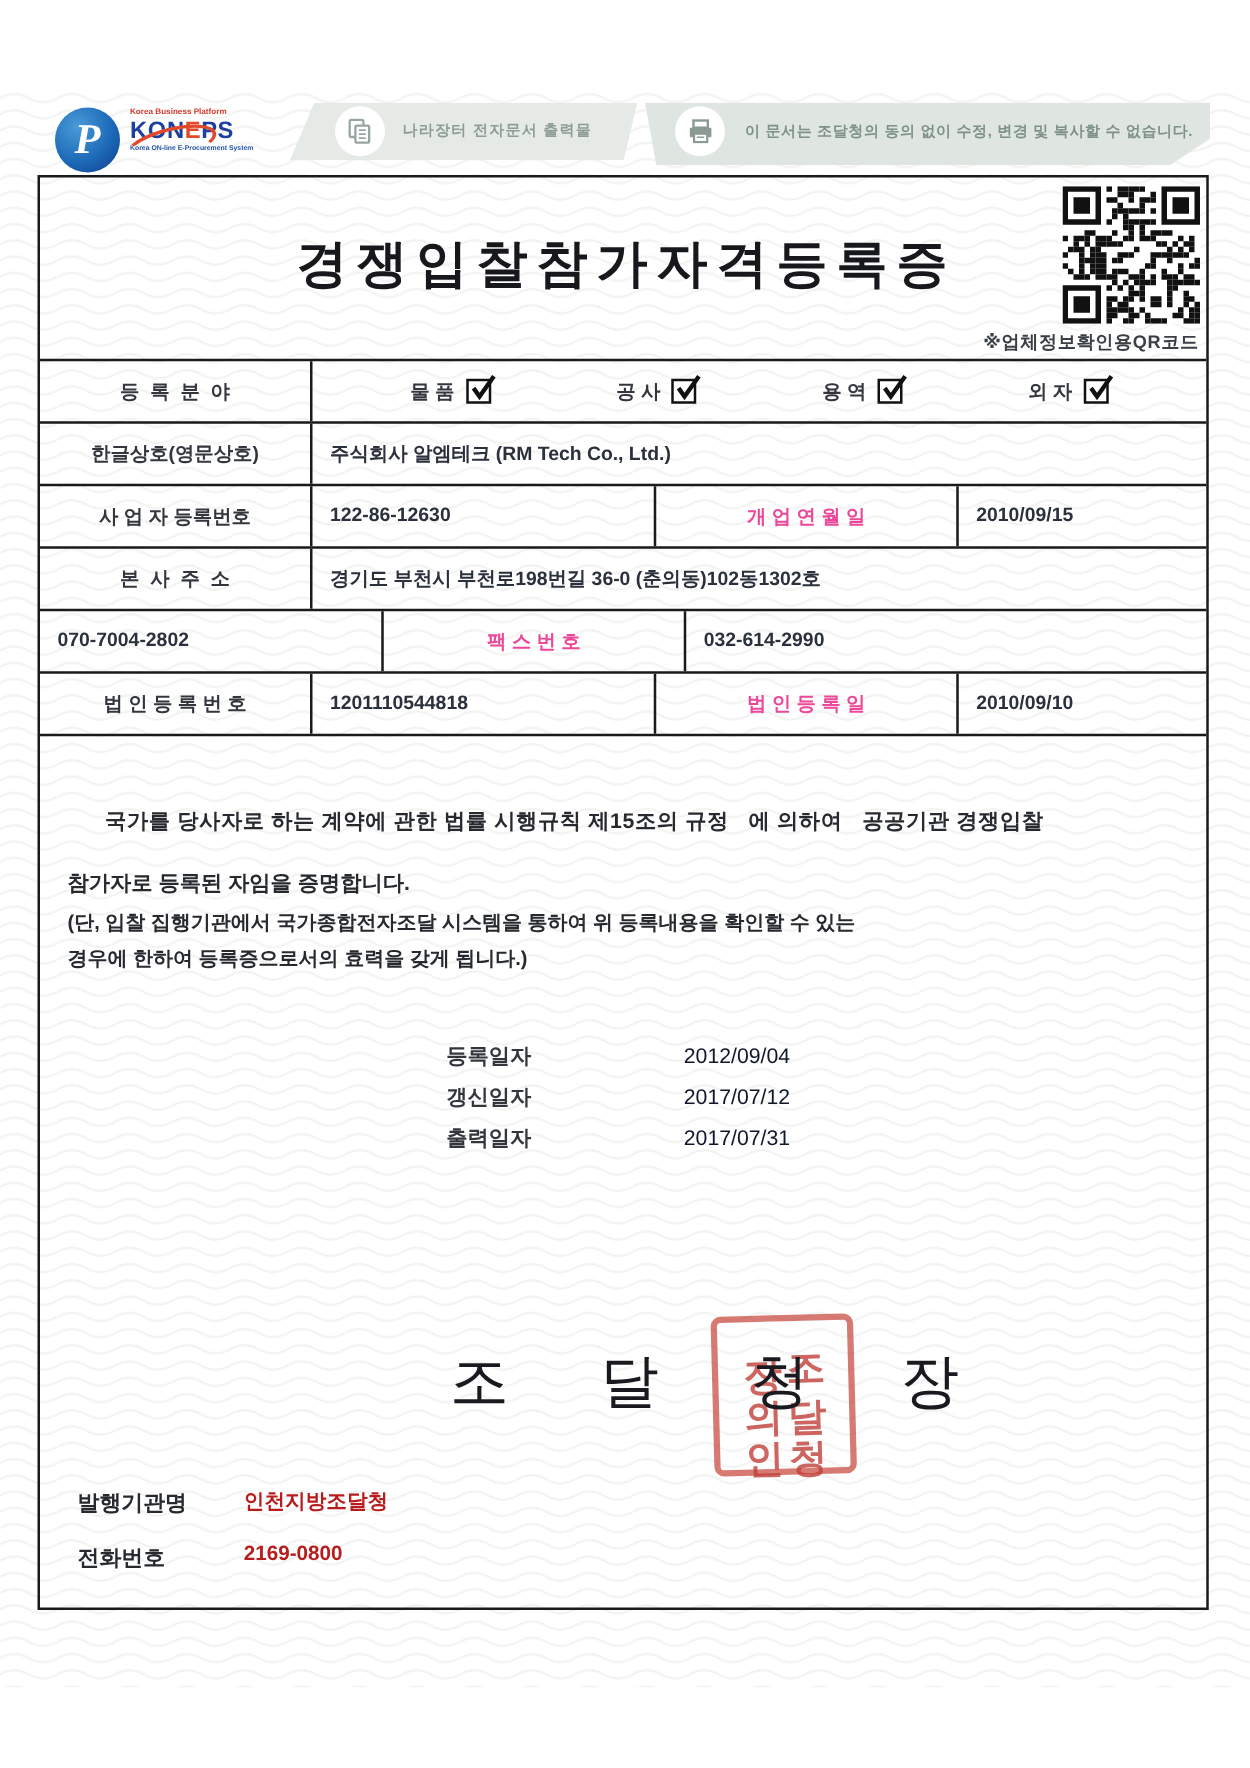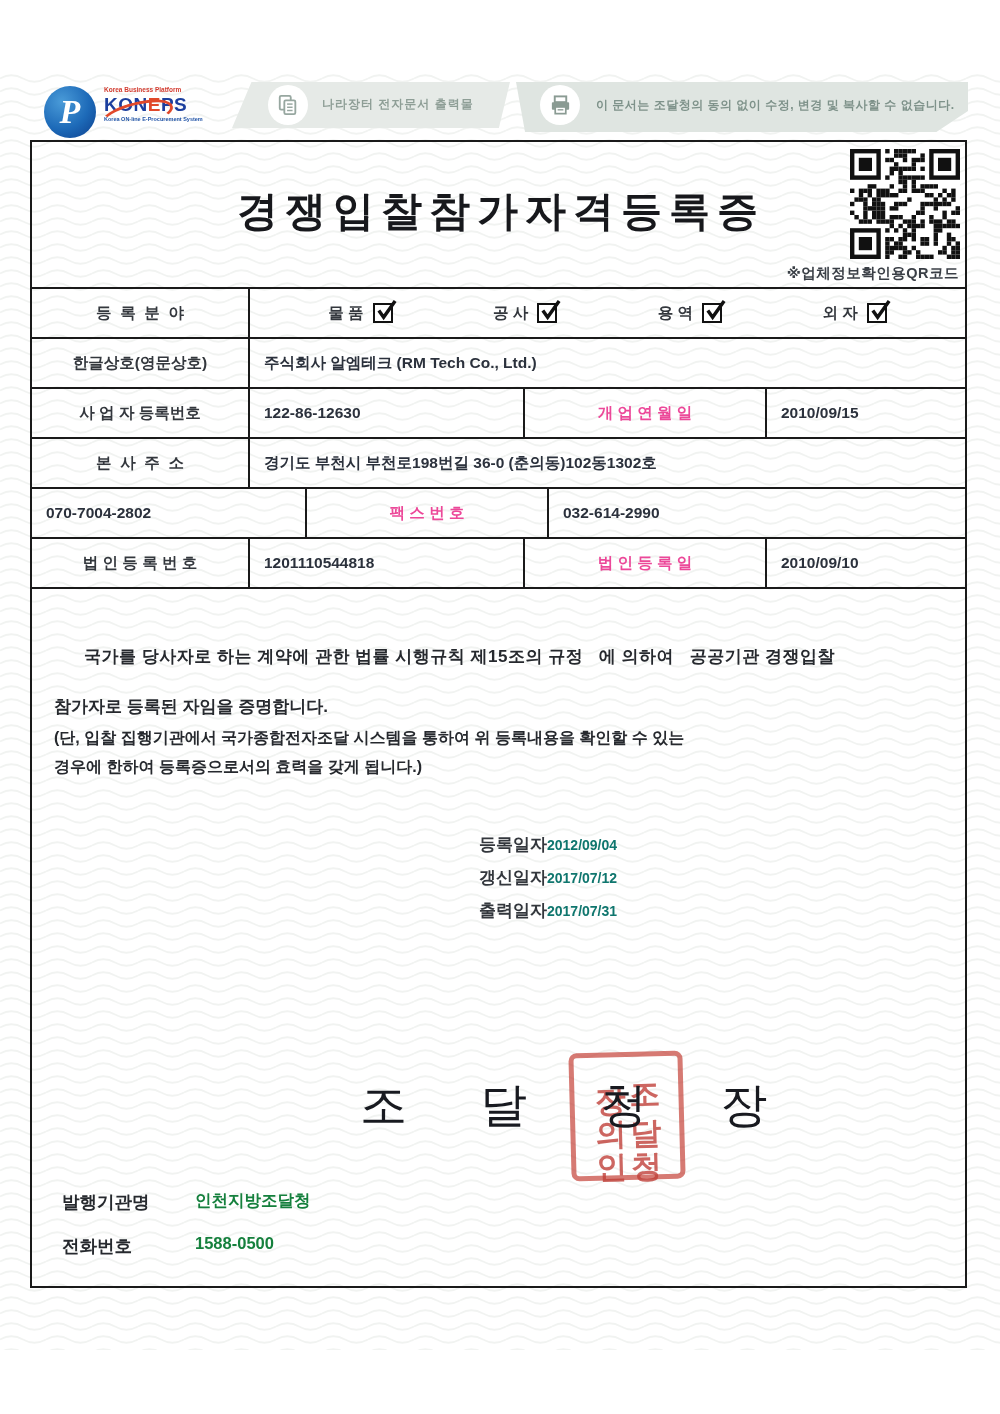--- a/index.html
+++ b/index.html
@@ -67,38 +67,38 @@
   .chkbox svg { position:absolute; left:0px; top:-6px; width:23px; height:23px; }
 
   
   .bline { position:absolute; font-weight:bold; color:#26292e; white-space:pre-wrap; }
   .b1 { top:503px; left:52px;  font-size:17px; letter-spacing:.5px; }
   .b2 { top:553px; left:22px;  font-size:17px; }
   .b3 { top:586px; left:22px;  font-size:16px; }
   .b4 { top:615px; left:22px;  font-size:16px; }
 
   .dates { position:absolute; top:686px; left:325px; }
-  .drow { display:flex; height:33px; align-items:center;text-align:right; }
+  .drow { display:flex; height:33px; align-items:center; }
   .dlab { width:190px; font-size:17px; font-weight:bold; color:#33373d; }
-  .dval { font-size:14px; font-weight:bold; color:#0f766e; }
+  .dval { font-size:17px; font-weight:normal; color:#0f172a; }
 
   .sig-name { position:absolute; top:932px; left:328px; font-size:47px; color:#181a20;
               letter-spacing:30px; white-space:pre; z-index:2; }
   .seal { position:absolute; top:910px; left:538px; width:114px; height:128px; z-index:1;
           border:5px solid rgba(195,62,52,.75); border-radius:8px;
           display:flex; align-items:center; justify-content:center;
           transform:rotate(-1.5deg); opacity:.92; }
   .seal-text { writing-mode:vertical-rl; font-size:31px; line-height:1.12; font-weight:bold;
                color:rgba(186,48,40,.8); letter-spacing:2px; height:104px;
                font-family:"Liberation Serif","DejaVu Serif",serif; }
 
   .issuer-row { position:absolute; left:30px; display:flex; }
   .i1 { top:1048px; } .i2 { top:1092px; }
   .ilab { width:133px; font-size:17.5px; font-weight:bold; color:#26292e; }
-  .ival { font-size:16.5px; font-weight:bold; color:#15803d; }
+  .ival { font-size:16.5px; font-weight:bold; color:#b91c1c; }
 
   .icon-gray { color:#97a7a0; }
 </style>
 </head>
 <body>
 
 <div class="page">
 
   <svg class="waves">
     <defs>
@@ -464,17 +464,17 @@
     <div class="seal">
       <div class="seal-text">조달청장의인</div>
     </div>
 
     <div class="issuer-row i1">
       <span class="ilab">발행기관명</span>
       <span class="ival">인천지방조달청</span>
     </div>
     <div class="issuer-row i2">
       <span class="ilab">전화번호</span>
-      <span class="ival">1588-0500</span>
+      <span class="ival">2169-0800</span>
     </div>
 
   </div>
 </div>
 
 </body></html>

